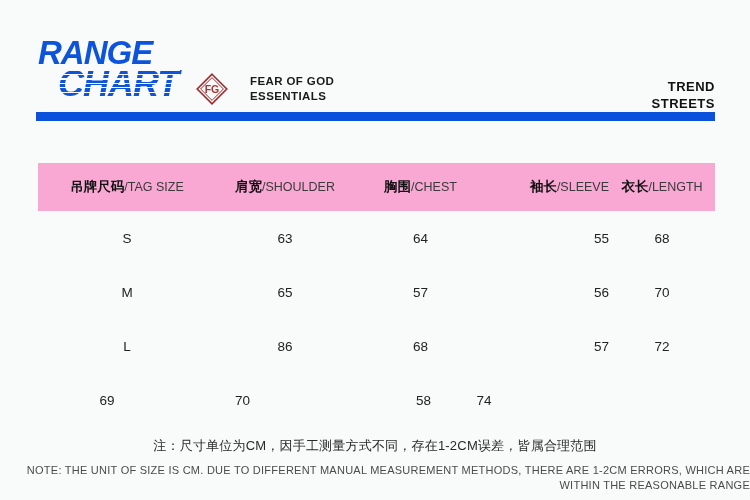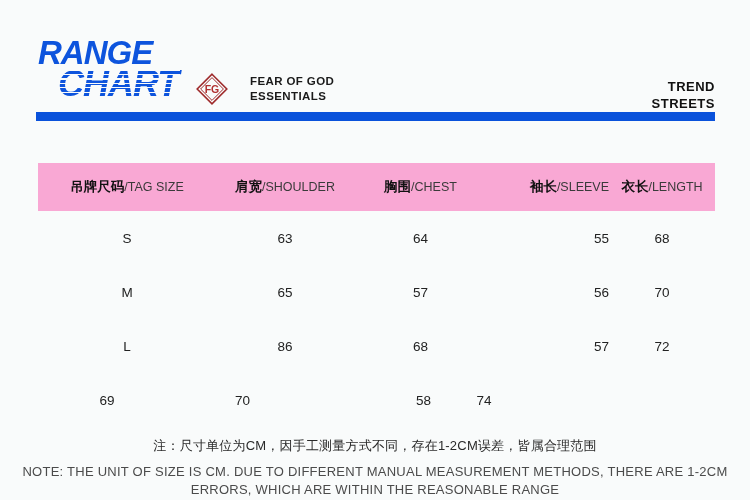--- a/index.html
+++ b/index.html
@@ -189,24 +189,25 @@
     text-align: center;
   }
   .note-cn {
     font-size: 13px;
     color: #2a2a2a;
     line-height: 1.5;
     letter-spacing: 0.2px;
   }
   .note-en {
     margin-top: 7px;
-    font-size: 13px;
+    font-size: 11px;
     color: #4b4b4b;
     letter-spacing: 0.25px;
     line-height: 1.4;
+    text-align: right;
   }
 </style>
 </head>
 <body>
 
 <div class="header">
 
   <div class="title-block">
     <div class="title-line title-size">RANGE</div>
     <div class="title-line title-chart">

